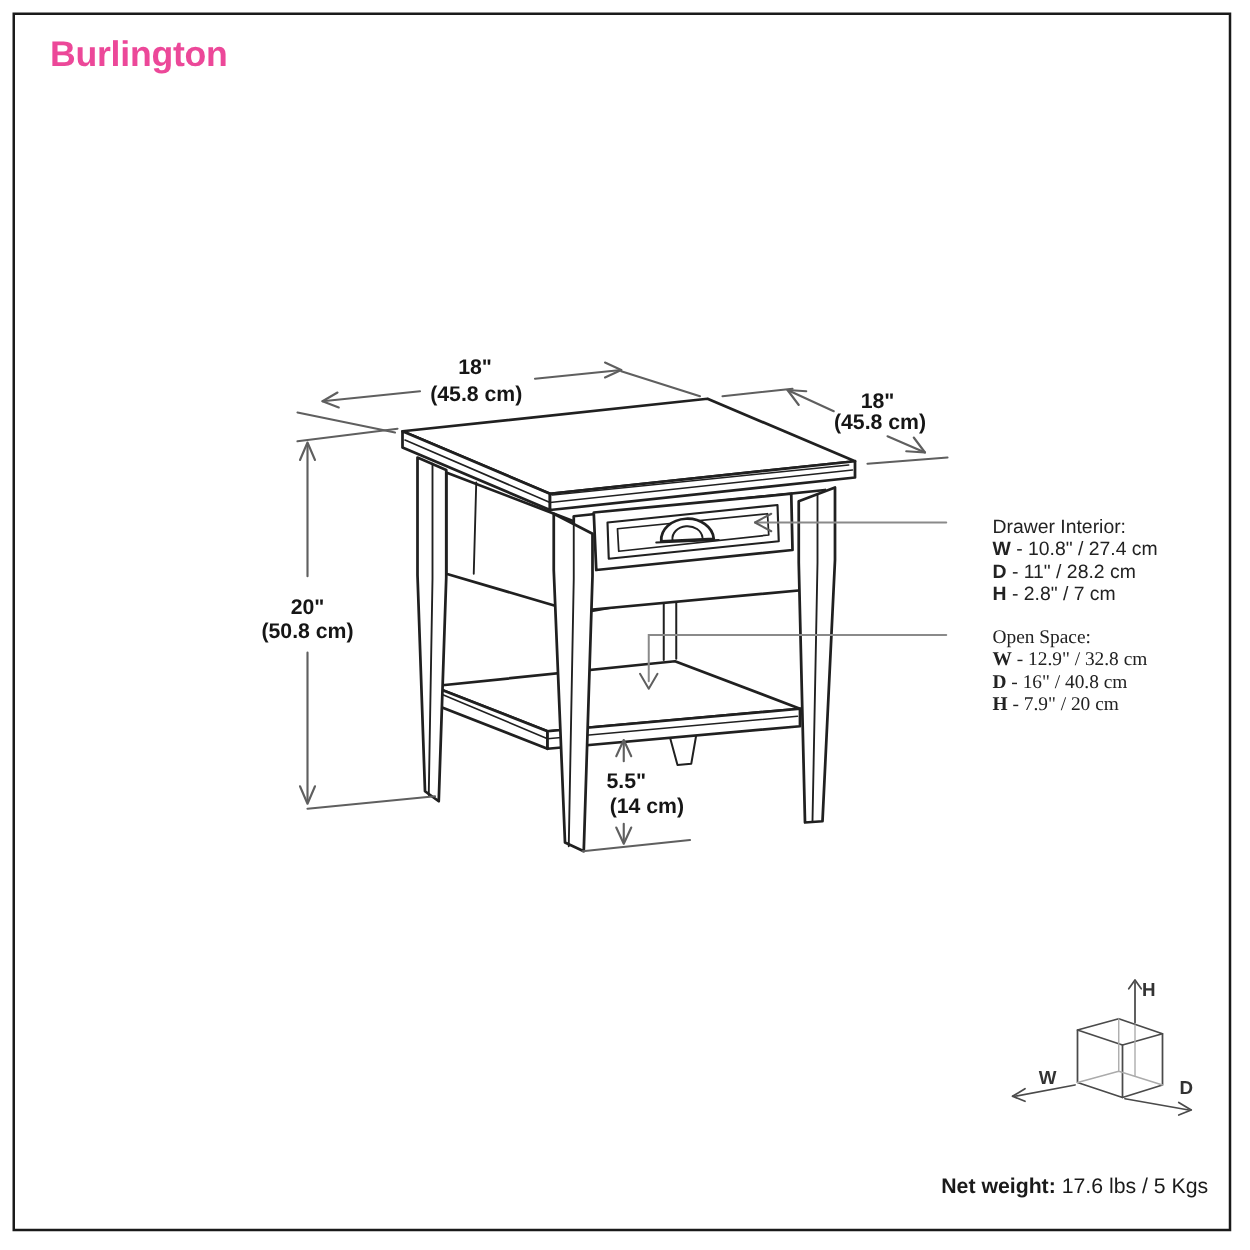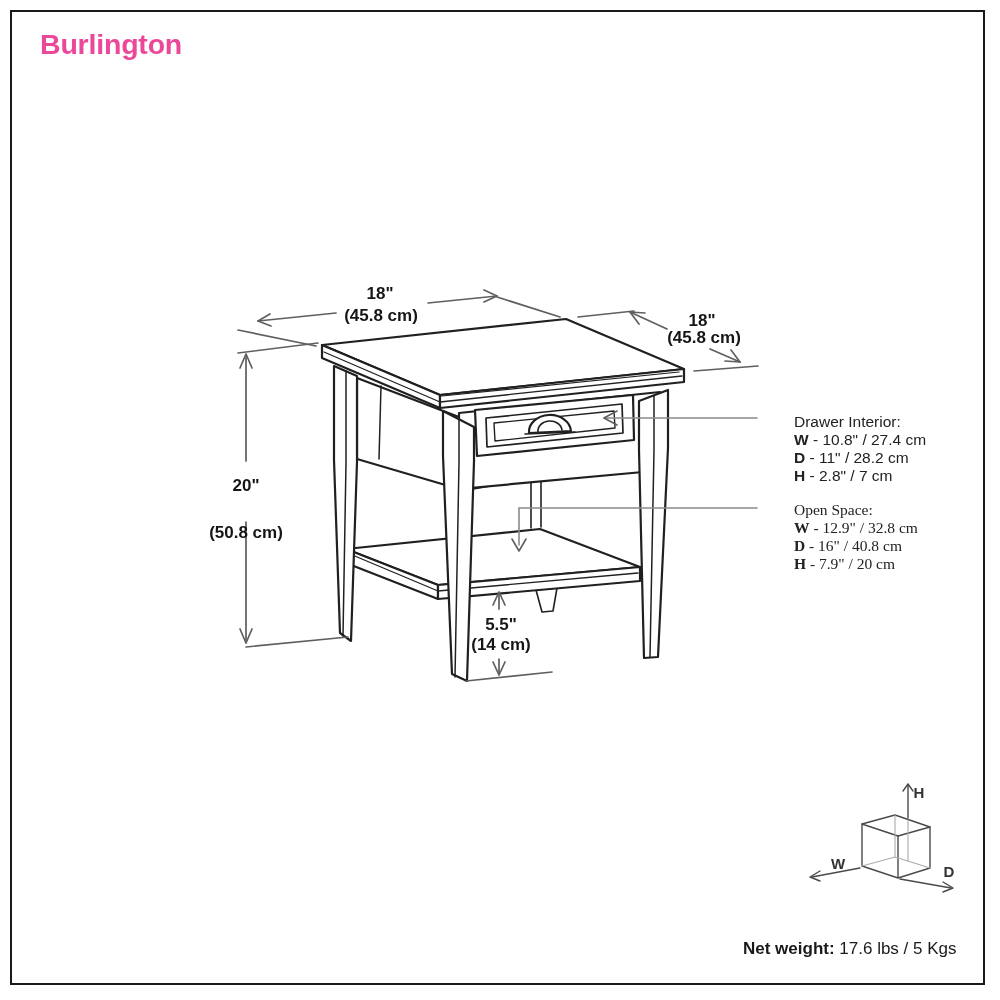--- a/index.html
+++ b/index.html
@@ -12,21 +12,21 @@
   svg.art{position:absolute;left:0;top:0;}
   .dim{position:absolute;transform:translate(-50%,-50%);font-size:17px;font-weight:700;
        white-space:nowrap;color:#161616;}
   .spec{position:absolute;left:762px;font-size:15.5px;line-height:18px;color:#222;
         white-space:nowrap;margin-left:32px;}
   .spec .spec-label{font-weight:400;}
   .spec .spec-row b{font-weight:700;}
   .cube-label{position:absolute;transform:translate(-50%,-50%);font-size:15px;
               font-weight:700;color:#333;}
   .net-weight{position:absolute;left:743px;top:939px;font-size:17px;white-space:nowrap;}
-  .net-weight b{font-weight:700;}
+  .net-weight b{font-weight:700;margin-left:10px;}
 </style>
 </head>
 <body>
 
 <div class="frame"></div>
 
 <div class="title">
   <div>Burlington</div>
 </div>
 
@@ -140,23 +140,23 @@
     <path d="M900,879 L951,888"></path>
     <path d="M953,888 L943,882 M953,888 L943,892"></path>
   </g>
 </svg>
 
 <div class="dim" style="left:380px;top:294px;">18"</div>
 <div class="dim" style="left:381px;top:316px;">(45.8 cm)</div>
 <div class="dim" style="left:702px;top:321px;">18"</div>
 <div class="dim" style="left:704px;top:338px;">(45.8 cm)</div>
 <div class="dim" style="left:246px;top:486px;">20"</div>
-<div class="dim" style="left:246px;top:505px;margin-top:28px;">(50.8 cm)</div>
+<div class="dim" style="left:246px;top:505px;">(50.8 cm)</div>
 <div class="dim" style="left:501px;top:625px;">5.5"</div>
-<div class="dim" style="left:501px;top:645px;">(14 cm)</div>
+<div class="dim" style="left:501px;top:645px;padding-left:33px;">(14 cm)</div>
 
 <div class="spec" id="spec-drawer-interior" style="top:413px;">
   <div class="spec-label">Drawer Interior:</div>
 <div class="spec-row"><b>W</b><span> - 10.8" / 27.4 cm</span></div>
     <div class="spec-row"><b>D</b><span> - 11" / 28.2 cm</span></div>
     <div class="spec-row"><b>H</b><span> - 2.8" / 7 cm</span></div>
   </div>
 <div class="spec" id="spec-open-space" style="top:501px;font-family:Liberation Serif, serif;">
   <div class="spec-label">Open Space:</div>
 <div class="spec-row"><b>W</b><span> - 12.9" / 32.8 cm</span></div>

